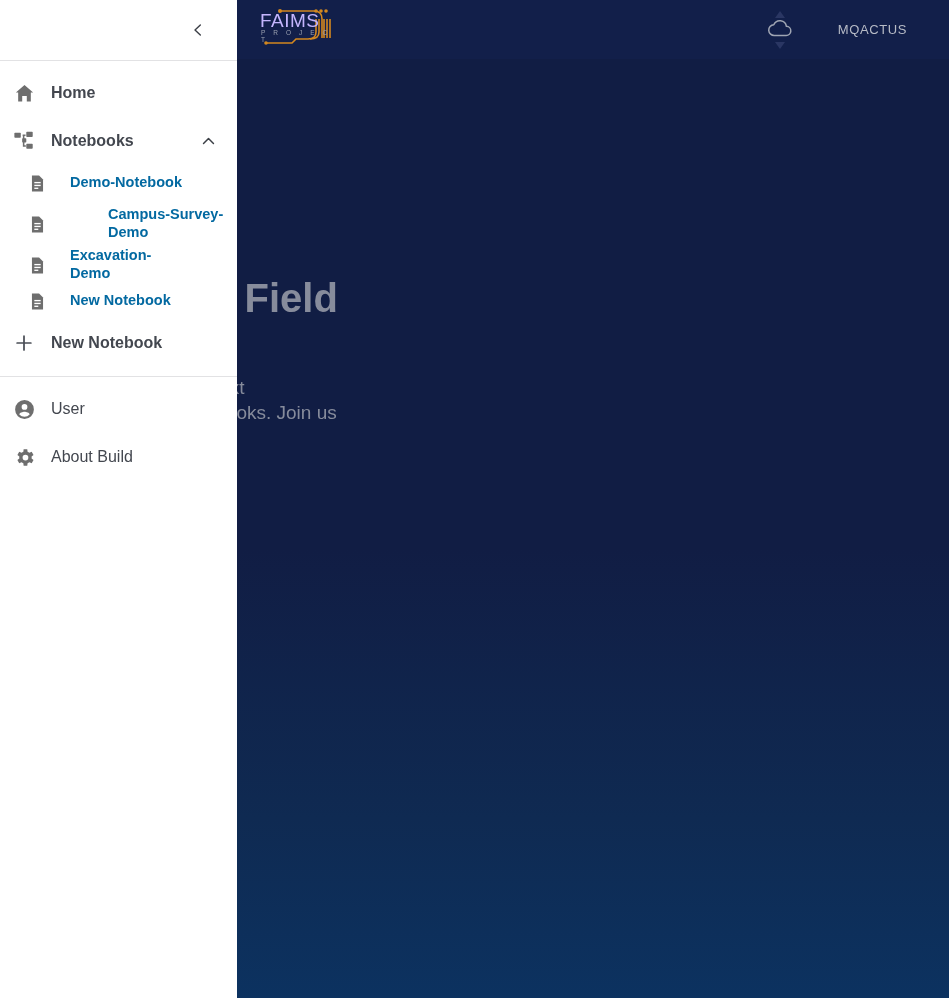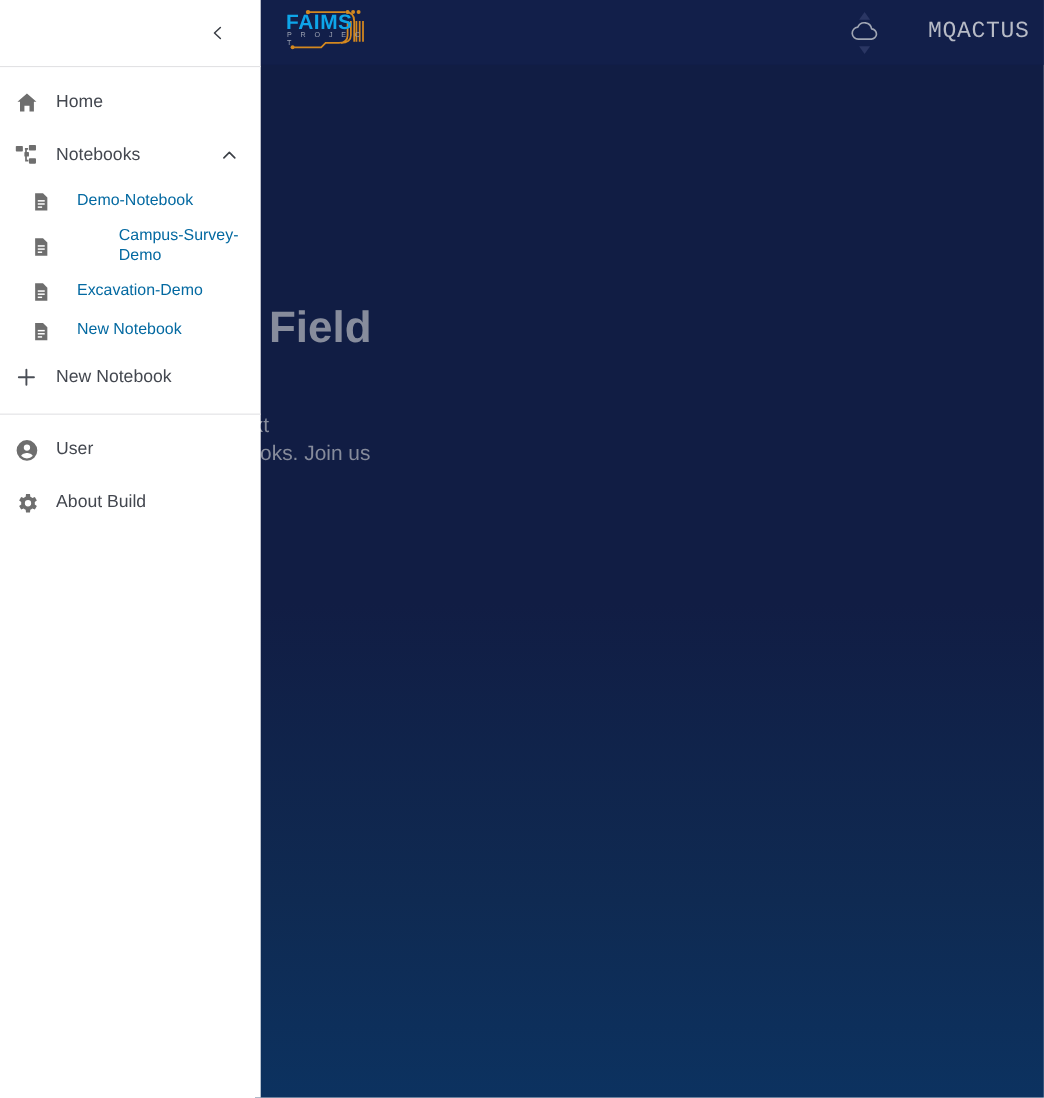--- a/index.html
+++ b/index.html
@@ -38,23 +38,23 @@
     left: 258px;
     top: 5px;
     width: 78px;
     height: 45px;
   }
   .logo-text {
     position: absolute;
     left: 2px;
     top: 6px;
     font-size: 19px;
-    font-weight: bold;
+    font-weight: normal;
     letter-spacing: 0.5px;
-    color: #0ea5e9;
+    color: #c4b5fd;
     line-height: 1;
     font-family: "Liberation Sans", sans-serif;
   }
   .logo-sub {
     position: absolute;
     left: 3px;
     top: 25px;
     font-size: 6.5px;
     letter-spacing: 3.1px;
     color: #9aa0b0;
@@ -72,25 +72,25 @@
   }
   .sync-icon {
     position: relative;
     width: 40px; height: 44px;
     margin-right: 38px;
     display: flex;
     align-items: center;
     justify-content: center;
   }
   .username {
-    font-size: 21px;
+    font-size: 13px;
     color: #b7bbc6;
     letter-spacing: 0.6px;
-    margin-right: 13px;
-    font-family: Liberation Mono, monospace;
+    margin-right: 42px;
+    font-family: Liberation Sans, sans-serif;
   }
 
   
   .hero {
     position: absolute;
     left: 0; top: 59px;
     width: 949px;
     z-index: 1;
   }
   .hero-title {
@@ -137,21 +137,21 @@
     align-items: center;
     justify-content: center;
     border-radius: 50%;
   }
   .divider {
     height: 1px;
     background: #e2e2e4;
     width: 100%;
   }
 
-  .nav-list { padding: 8px 0 0 0; }
+  .nav-list { padding: 8px 0 0 0; font-weight: bold; }
 
   .nav-item {
     display: flex;
     align-items: center;
     height: 48px;
     padding-left: 13px;
     position: relative;
   }
   .nav-icon {
     width: 38px;

